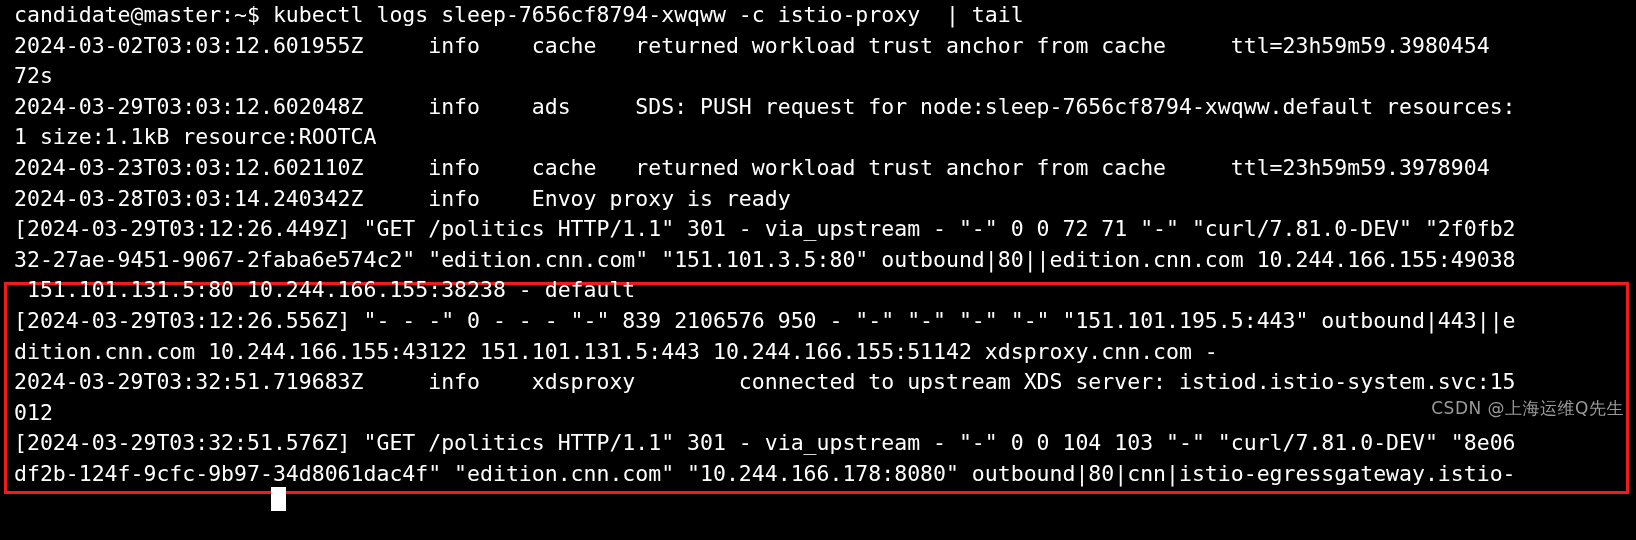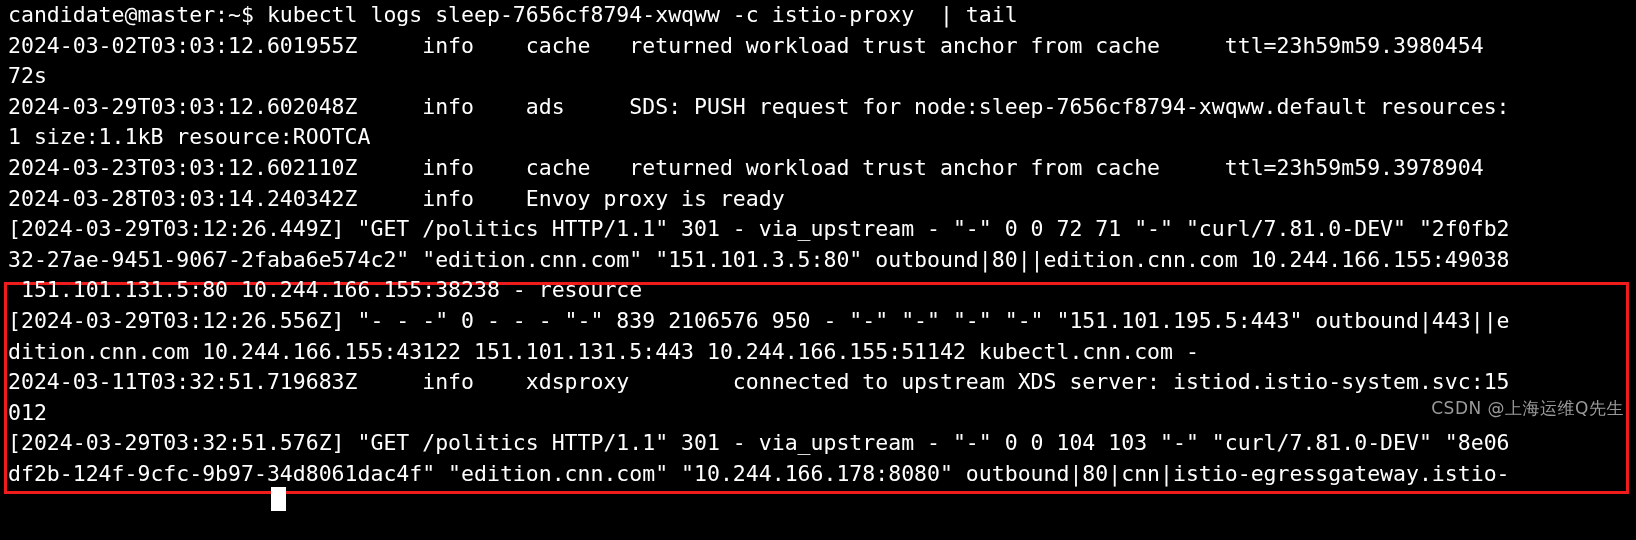--- a/index.html
+++ b/index.html
@@ -12,21 +12,21 @@
     height: 540px;
     overflow: hidden;
     font-family: "DejaVu Sans Mono", "Liberation Mono", monospace;
   }
   #terminal {
     position: relative;
     width: 1636px;
     height: 420px;
     background: #000000;
     box-sizing: border-box;
-    padding: 0px 0 0 8px;
+    padding: 0px 0 0 14px;
   }
   .term-line {
     color: #ffffff;
     font-family: "DejaVu Sans Mono", "Liberation Mono", monospace;
     font-size: 21.5px;
     line-height: 30.6px;
     height: 30.6px;
     white-space: pre;
     letter-spacing: 0px;
     font-weight: 400;
@@ -73,24 +73,24 @@
   <div class="lines-wrap">
     <div class="term-line">candidate@master:~$ kubectl logs sleep-7656cf8794-xwqww -c istio-proxy  | tail</div>
     <div class="term-line">2024-03-02T03:03:12.601955Z     info    cache   returned workload trust anchor from cache     ttl=23h59m59.3980454</div>
     <div class="term-line">72s</div>
     <div class="term-line">2024-03-29T03:03:12.602048Z     info    ads     SDS: PUSH request for node:sleep-7656cf8794-xwqww.default resources:</div>
     <div class="term-line">1 size:1.1kB resource:ROOTCA</div>
     <div class="term-line">2024-03-23T03:03:12.602110Z     info    cache   returned workload trust anchor from cache     ttl=23h59m59.3978904</div>
     <div class="term-line">2024-03-28T03:03:14.240342Z     info    Envoy proxy is ready</div>
     <div class="term-line">[2024-03-29T03:12:26.449Z] "GET /politics HTTP/1.1" 301 - via_upstream - "-" 0 0 72 71 "-" "curl/7.81.0-DEV" "2f0fb2</div>
     <div class="term-line">32-27ae-9451-9067-2faba6e574c2" "edition.cnn.com" "151.101.3.5:80" outbound|80||edition.cnn.com 10.244.166.155:49038</div>
-    <div class="term-line"> 151.101.131.5:80 10.244.166.155:38238 - resource</div>
+    <div class="term-line"> 151.101.131.5:80 10.244.166.155:38238 - default</div>
     <div class="term-line">[2024-03-29T03:12:26.556Z] "- - -" 0 - - - "-" 839 2106576 950 - "-" "-" "-" "-" "151.101.195.5:443" outbound|443||e</div>
-    <div class="term-line">dition.cnn.com 10.244.166.155:43122 151.101.131.5:443 10.244.166.155:51142 kubectl.cnn.com -</div>
-    <div class="term-line">2024-03-11T03:32:51.719683Z     info    xdsproxy        connected to upstream XDS server: istiod.istio-system.svc:15</div>
+    <div class="term-line">dition.cnn.com 10.244.166.155:43122 151.101.131.5:443 10.244.166.155:51142 xdsproxy.cnn.com -</div>
+    <div class="term-line">2024-03-29T03:32:51.719683Z     info    xdsproxy        connected to upstream XDS server: istiod.istio-system.svc:15</div>
     <div class="term-line">012</div>
     <div class="term-line">[2024-03-29T03:32:51.576Z] "GET /politics HTTP/1.1" 301 - via_upstream - "-" 0 0 104 103 "-" "curl/7.81.0-DEV" "8e06</div>
     <div class="term-line">df2b-124f-9cfc-9b97-34d8061dac4f" "edition.cnn.com" "10.244.166.178:8080" outbound|80|cnn|istio-egressgateway.istio-</div>
 
   </div>
 
   <div id="highlight-box"></div>
   <div id="cursor-block"></div>
   <div id="watermark">CSDN @上海运维Q先生</div>
 

